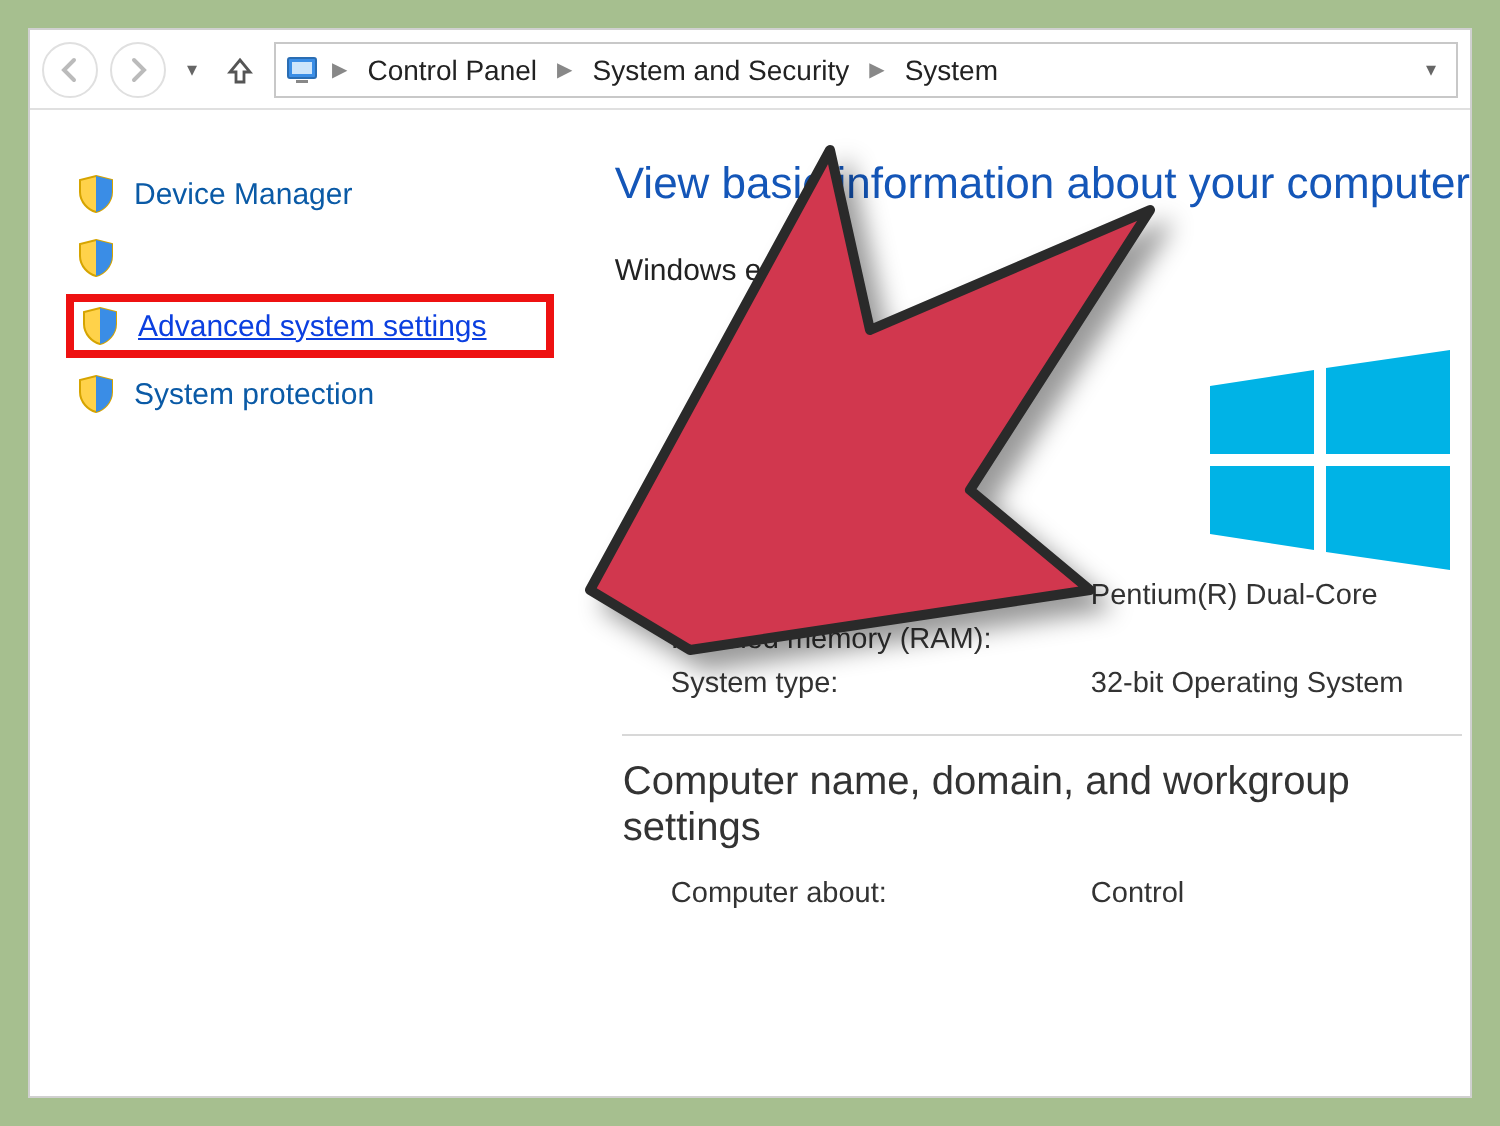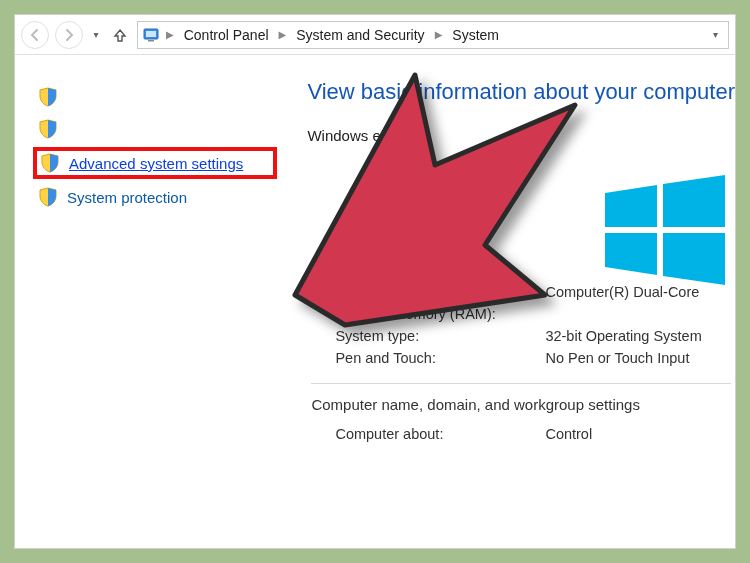--- a/index.html
+++ b/index.html
@@ -44,21 +44,21 @@
   }
   .side-item.highlight .txt { text-decoration: underline; color: #0b3fe0; }
   .shield {
     width: 18px; height: 20px; display: inline-flex; align-items:center; justify-content:center;
   }
   .main { flex: 1; padding: 24px 0 0 20px; position: relative; }
   .main-title { color: #1456b8; font-size: 22px; margin-bottom: 22px; white-space: nowrap; }
   .sec-label { font-size: 15px; color: #222; margin-bottom: 8px; }
   .logo-area { position:absolute; right: 0; top: 120px; }
   .sys-block { margin-top: 110px; }
-  .sec-heading { font-size: 15px; color: #333; margin: 0 0 10px 4px; }
+  .sec-heading { font-size: 20px; color: #333; margin: 0 0 10px 4px; }
   .kv { display: flex; font-size: 14.5px; color: #333; padding: 3px 0 3px 28px; }
   .kv .k { width: 210px; }
   .kv .v { white-space: nowrap; }
   .hr { border: none; border-top: 1px solid #d8d8d8; margin: 14px 0 12px 4px; width: 420px; }
   
   .arrow-wrap {
     position: absolute; left: 270px; top: 50px; width: 300px; height: 300px;
     pointer-events: none; filter: drop-shadow(8px 8px 6px rgba(0,0,0,0.4));
   }
 </style>
@@ -106,20 +106,21 @@
 
     <div class="sidebar">
 
       <div class="side-item">
         <span class="shield">
           <svg width="18" height="20" viewBox="0 0 18 20">
               <path d="M9 1 L17 3 V9 C17 14 13 18 9 19 C5 18 1 14 1 9 V3 Z" fill="#ffd24a" stroke="#d6a400"></path>
               <path d="M9 1 L17 3 V9 C17 14 13 18 9 19 V1 Z" fill="#3a8de6"></path>
             </svg>
         </span>
+        <span class="txt">Device Manager</span>
       </div>
 
       <div class="side-item">
         <span class="shield">
           <svg width="18" height="20" viewBox="0 0 18 20">
               <path d="M9 1 L17 3 V9 C17 14 13 18 9 19 C5 18 1 14 1 9 V3 Z" fill="#ffd24a" stroke="#d6a400"></path>
               <path d="M9 1 L17 3 V9 C17 14 13 18 9 19 V1 Z" fill="#3a8de6"></path>
             </svg>
         </span>
       </div>
@@ -155,32 +156,28 @@
           <path d="M68 9 L130 0 V52 L68 52 Z" fill="#00b3e6"></path>
           <path d="M10 58 L62 58 V100 L10 92 Z" fill="#00b3e6"></path>
           <path d="M68 58 L130 58 V110 L68 101 Z" fill="#00b3e6"></path>
         </svg>
       </div>
 
       <div class="sys-block">
         <div class="sec-heading">System</div>
         <div class="kv">
           <span class="k">Processor:</span>
-          <span class="v">Computer(R) Dual-Core</span>
+          <span class="v">Pentium(R) Dual-Core</span>
         </div>
         <div class="kv">
           <span class="k">Installed memory (RAM):</span>
         </div>
         <div class="kv">
           <span class="k">System type:</span>
           <span class="v">32-bit Operating System</span>
-        </div>
-        <div class="kv">
-          <span class="k">Pen and Touch:</span>
-          <span class="v">No Pen or Touch Input</span>
         </div>
 
         <hr class="hr">
 
         <div class="sec-heading">Computer name, domain, and workgroup settings</div>
         <div class="kv">
           <span class="k">Computer about:</span>
           <span class="v">Control</span>
         </div>
       </div>

